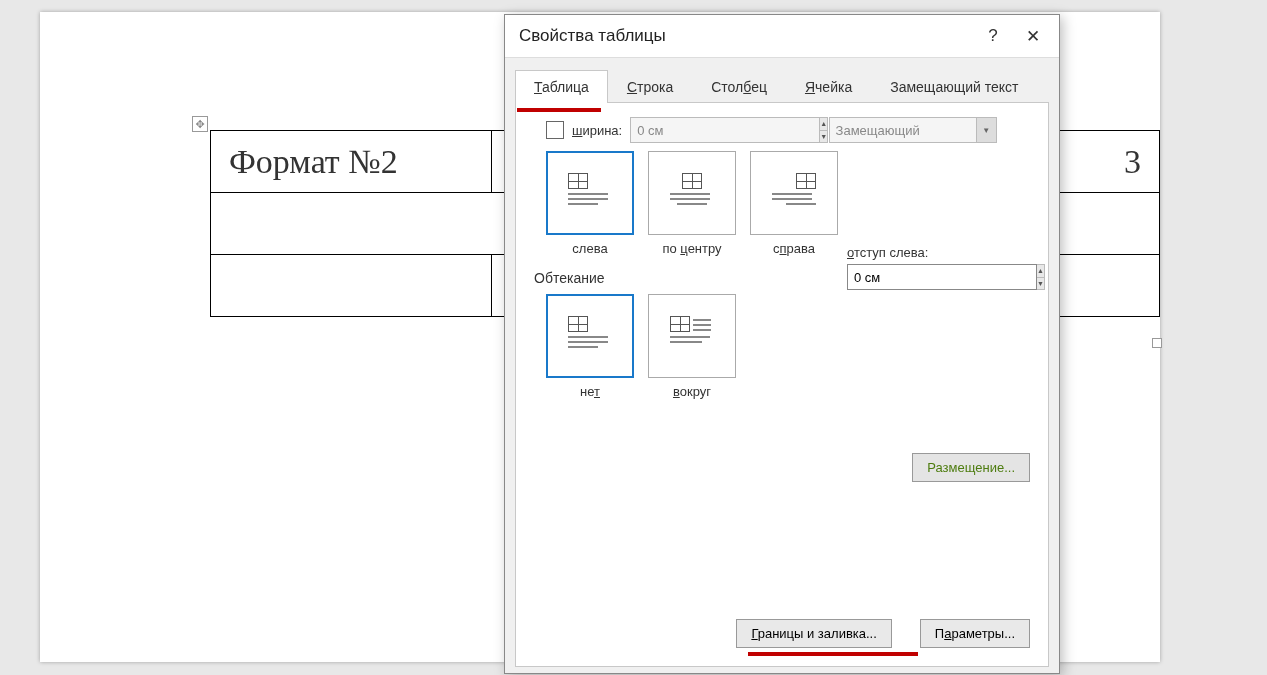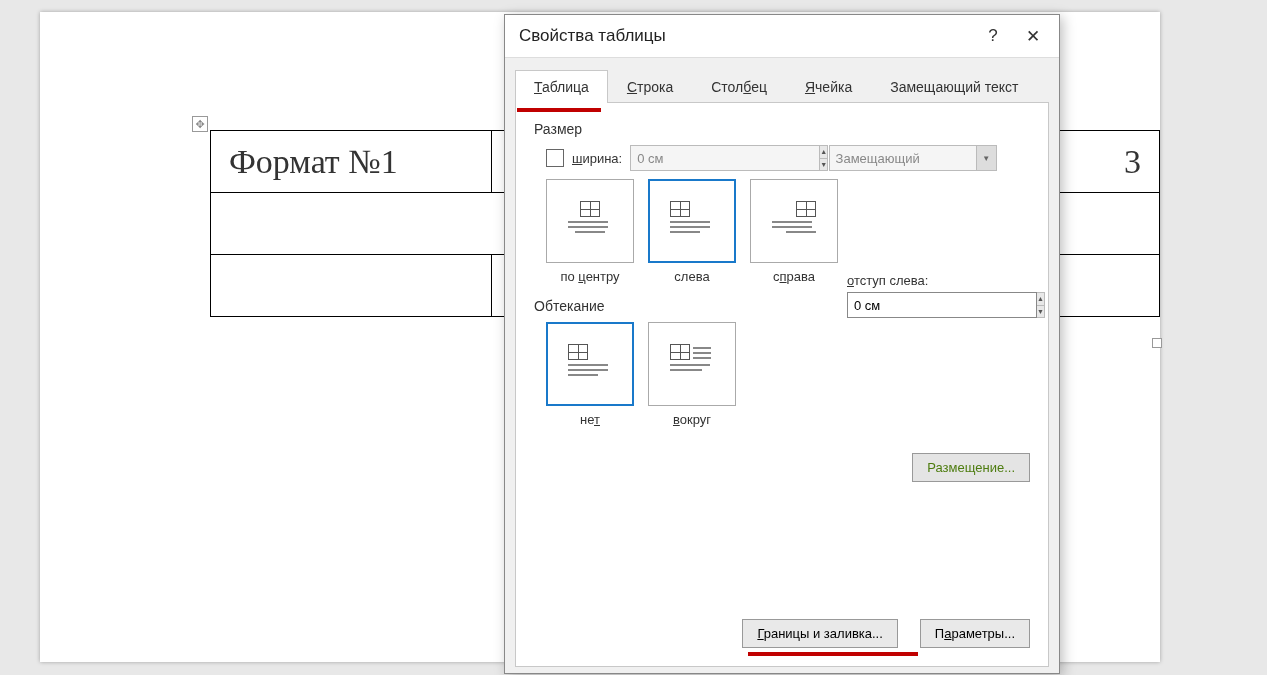--- a/index.html
+++ b/index.html
@@ -340,21 +340,21 @@
     position: absolute;
     right: 18px;
     top: 350px;
   }
 
   .bottom-btns {
     position: absolute;
     right: 18px;
     bottom: 18px;
     display: flex;
-    gap: 22px;
+    gap: 28px;
   }
 
   .underline-red-borders {
     position: absolute;
     left: 232px;
     bottom: 10px;
     width: 170px;
     height: 4px;
     background: #c00000;
   }
@@ -362,21 +362,21 @@
   .u { text-decoration: underline; }
 </style>
 </head>
 <body>
 
 <div class="page">
   <div class="move-handle">✥</div>
   <table class="doc-table">
     <tbody>
         <tr>
-      <td class="r1c1">Формат №1</td>
+      <td class="r1c1">Формат №2</td>
       <td class="r1c2">3</td>
     </tr>
     <tr class="r2">
       <td colspan="2"></td>
     </tr>
     <tr class="r3">
       <td class="indent" style="border-right:1px solid #000;width:14px;padding:0;"></td>
       <td colspan="1" style="width:896px"></td>
     </tr>
   </tbody>
@@ -401,65 +401,64 @@
       <div class="tab active"><span class="u">Т</span><span>аблица</span></div>
       <div class="tab"><span class="u">С</span>трока</div>
       <div class="tab">Стол<span class="u">б</span>ец</div>
       <div class="tab"><span class="u">Я</span>чейка</div>
       <div class="tab">Замещающий текст</div>
     </div>
     <div class="underline-red-tab"></div>
 
     <div class="tab-panel">
 
-      <div class="group-label">Размер</div>
       <div class="size-row">
         <div class="chk"></div>
         <span><span class="u">ш</span>ирина:</span>
         <div class="spinner">
           <input class="txt-input" disabled="" value="0 см" style="">
           <div class="spin-btns">
             <div>▲</div>
             <div>▼</div>
           </div>
         </div>
         <span class="lbl-dis" style="margin-left:14px">Единицы:</span>
         <div class="combo">
           <div class="cmb-text">Замещающий</div>
           <div class="cmb-btn">▼</div>
         </div>
       </div>
 
       <div style="position:relative">
         <div class="icon-row">
+          <div class="icon-col">
+            <div class="icon-box selected">
+              <div class="align-glyph">
+                <div class="tiny-table"></div>
+                <div class="para-lines">
+                    <div style="width:40px"></div>
+                    <div style="width:40px"></div>
+                    <div style="width:30px"></div>
+                  </div>
+              </div>
+            </div>
+            <div class="icon-caption">слева</div>
+          </div>
           <div class="icon-col">
             <div class="icon-box">
               <div class="align-glyph">
                 <div class="tiny-table" style="margin:0 auto"></div>
                 <div class="para-lines">
                     <div style="width:40px"></div>
                     <div style="width:40px"></div>
                     <div style="width:30px;margin-left:auto;margin-right:auto"></div>
                   </div>
               </div>
             </div>
             <div class="icon-caption">по <span class="u">ц</span>ентру</div>
-          </div>
-          <div class="icon-col">
-            <div class="icon-box selected">
-              <div class="align-glyph">
-                <div class="tiny-table"></div>
-                <div class="para-lines">
-                    <div style="width:40px"></div>
-                    <div style="width:40px"></div>
-                    <div style="width:30px"></div>
-                  </div>
-              </div>
-            </div>
-            <div class="icon-caption">слева</div>
           </div>
           <div class="icon-col">
             <div class="icon-box">
               <div class="align-glyph">
                 <div class="tiny-table" style="margin-left:auto"></div>
                 <div class="para-lines">
                     <div style="width:40px"></div>
                     <div style="width:40px"></div>
                     <div style="width:30px;margin-left:auto"></div>
                   </div>

